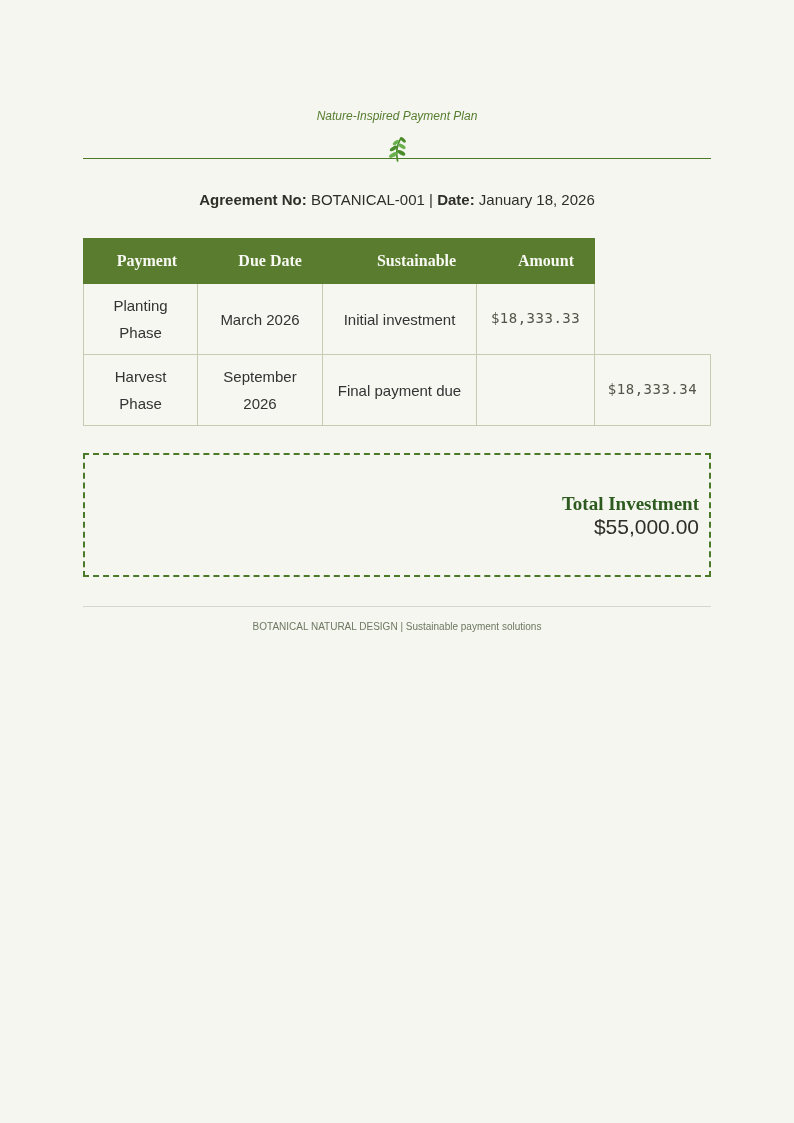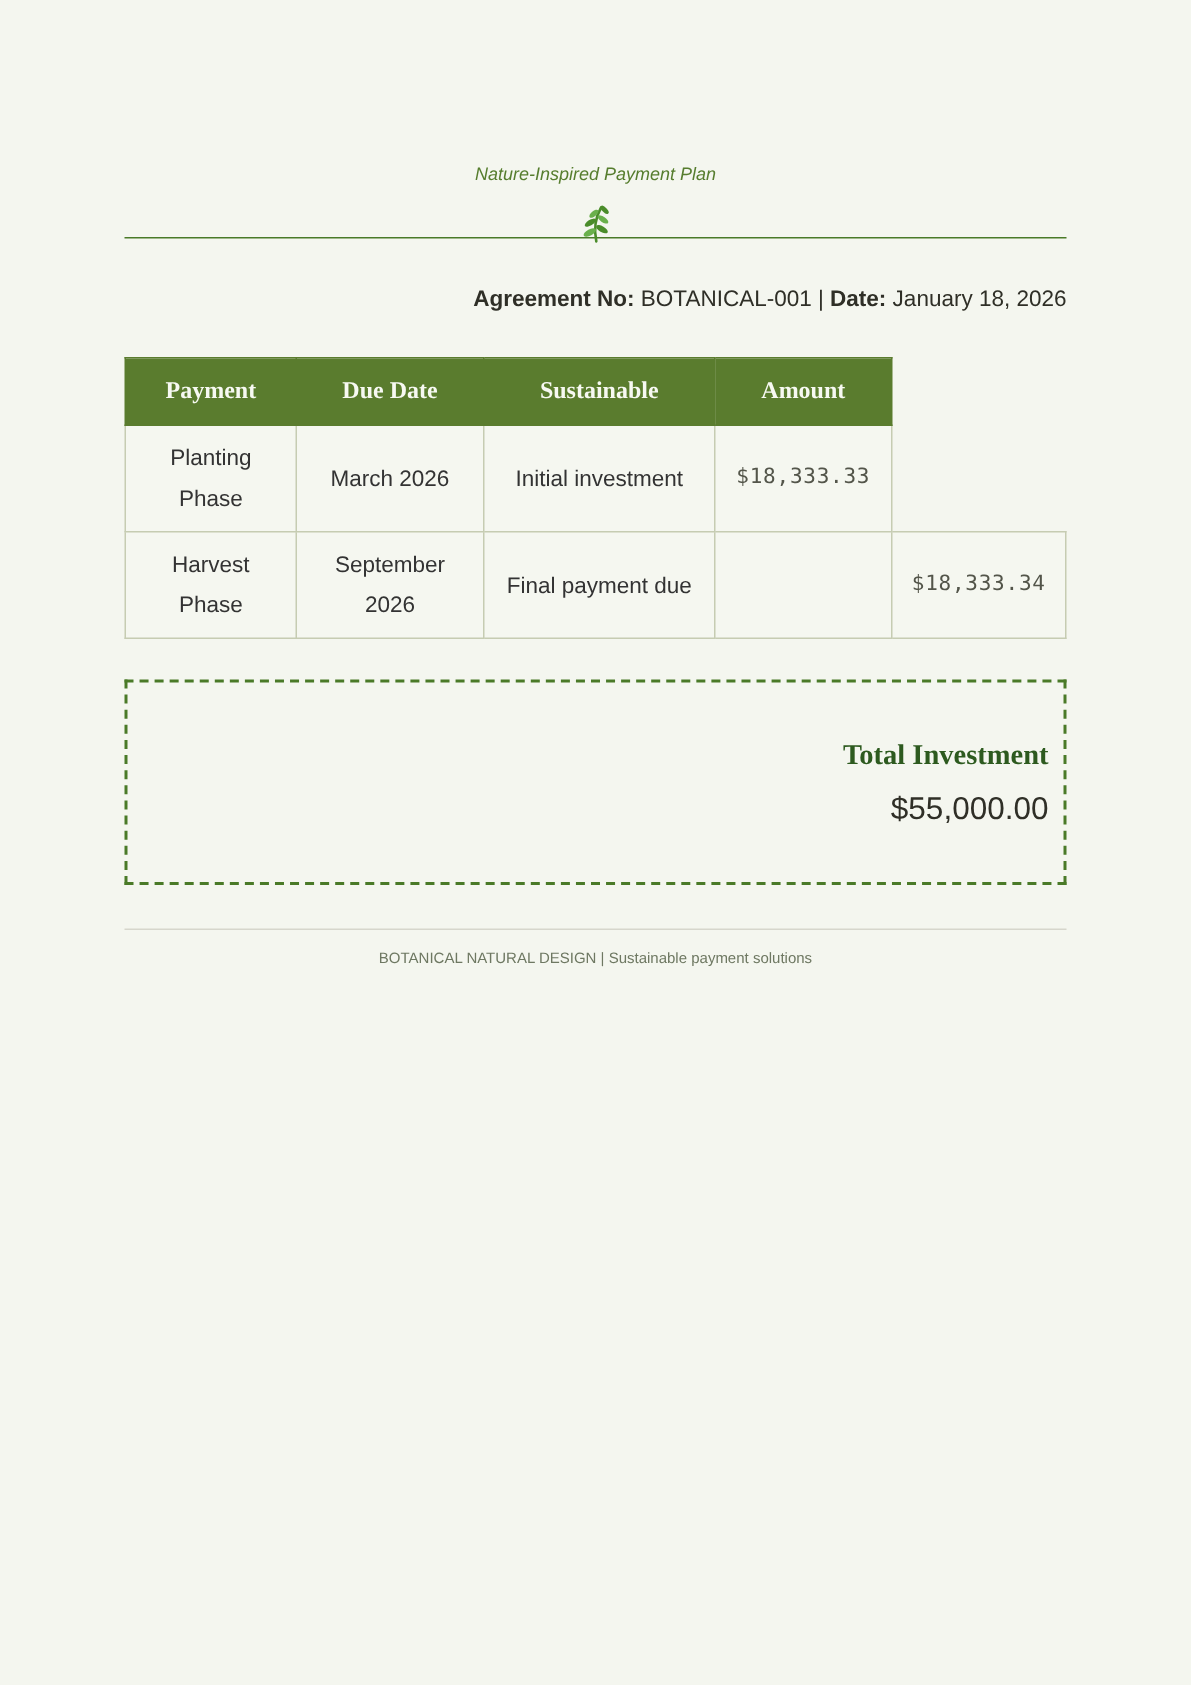--- a/index.html
+++ b/index.html
@@ -53,40 +53,40 @@
     position:absolute;
     left:50%;
     bottom:-4px;
     transform:translateX(-50%);
     width:26px;height:26px;
     display:block;
   }
 
   .agreement-line{
     margin-top:32px;
-    text-align:right;
+    text-align:center;
     font-size:15px;
     color:var(--text-dark);
   }
   .agreement-line .lbl{font-weight:bold;}
 
   .payments-table{
     margin-top:30px;
     width:100%;
     border-collapse:collapse;
     table-layout:fixed;
   }
   .payments-table th{
     background:var(--header-green);
     color:var(--header-text);
     font-family:"Liberation Serif", serif;
     font-weight:bold;
     font-size:16px;
     padding:13px 20px;
-    text-align:center;
+    text-align:right;
     border:1px solid var(--header-green);
   }
   .payments-table td{
     border:1px solid var(--border);
     background:var(--cell-bg);
     font-size:15px;
     line-height:1.8;
     text-align:center;
     padding:8px 10px;
     height:70px;
@@ -106,21 +106,20 @@
     padding:38px 10px 36px 10px;
     text-align:right;
   }
   .total-box .total-label{
     font-family:"Liberation Serif", serif;
     font-weight:bold;
     font-size:19px;
     color:var(--title-green);
   }
   .total-box .total-value{
-    margin-top:13px;
     font-size:21px;
     color:var(--text-dark);
   }
 
   .footer-rule{
     margin-top:29px;
     border-bottom:1px solid var(--divider);
   }
   .doc-footer{
     margin-top:14px;

